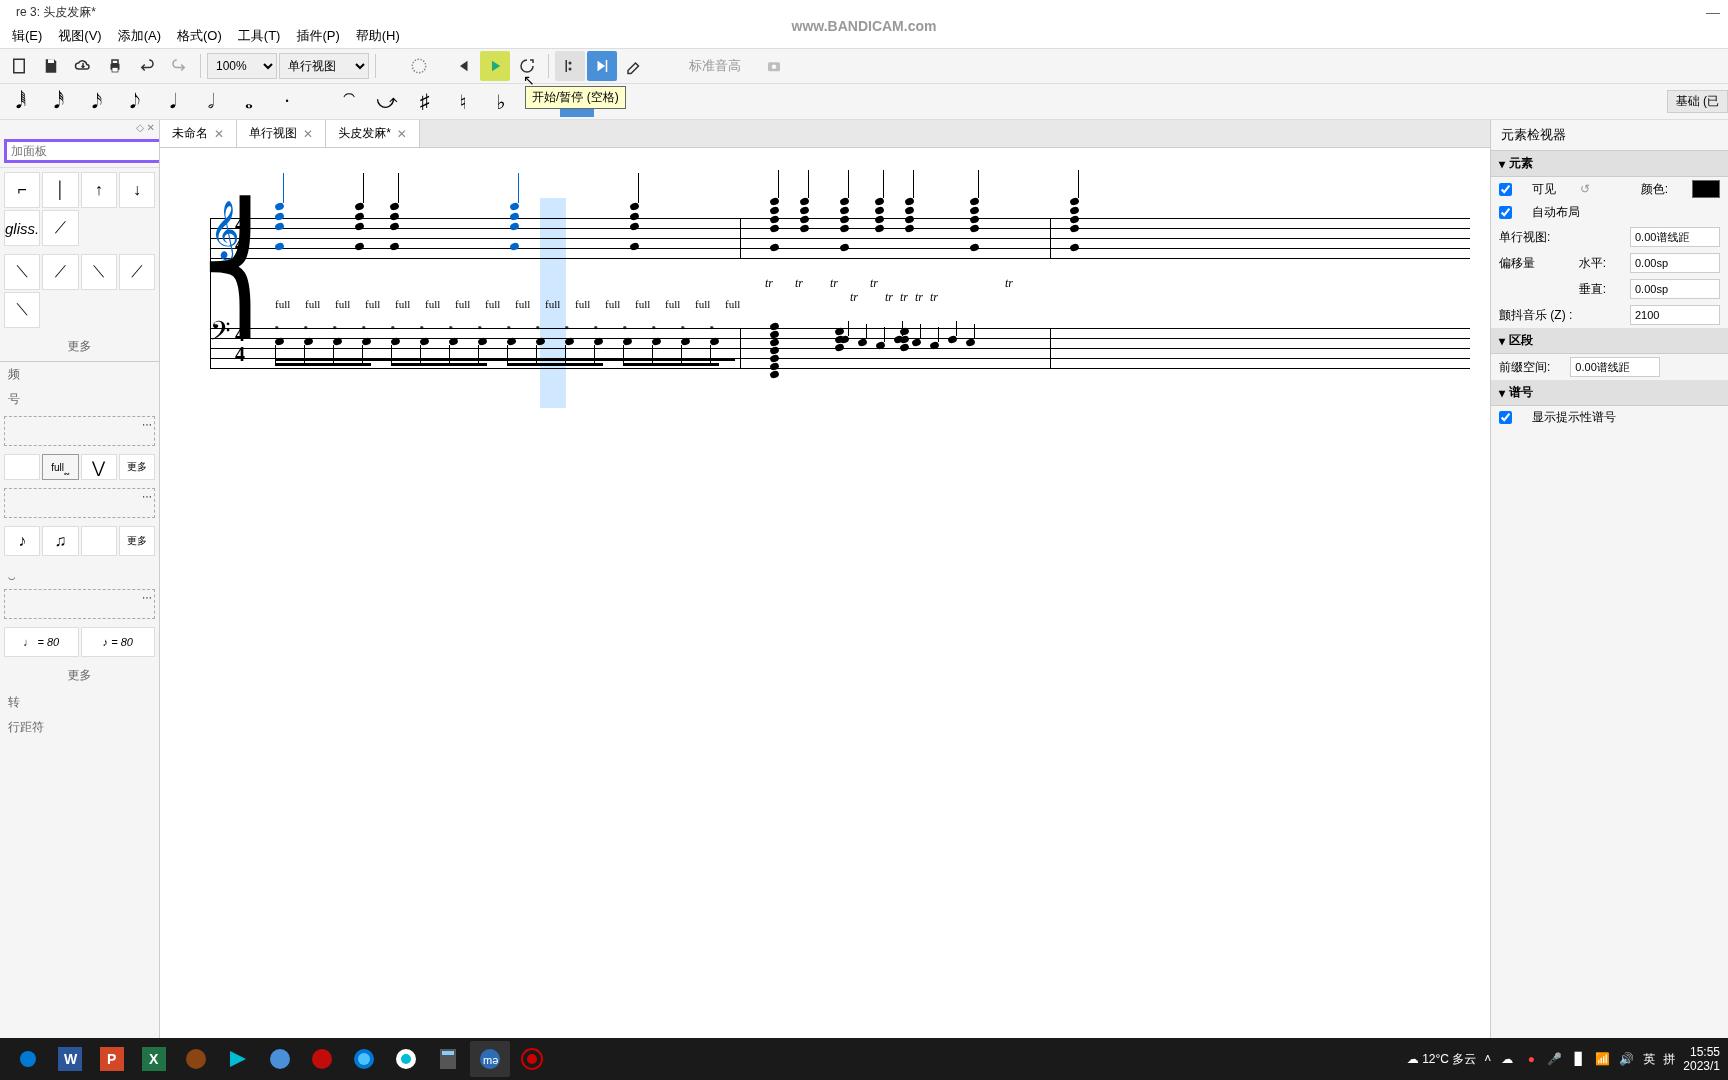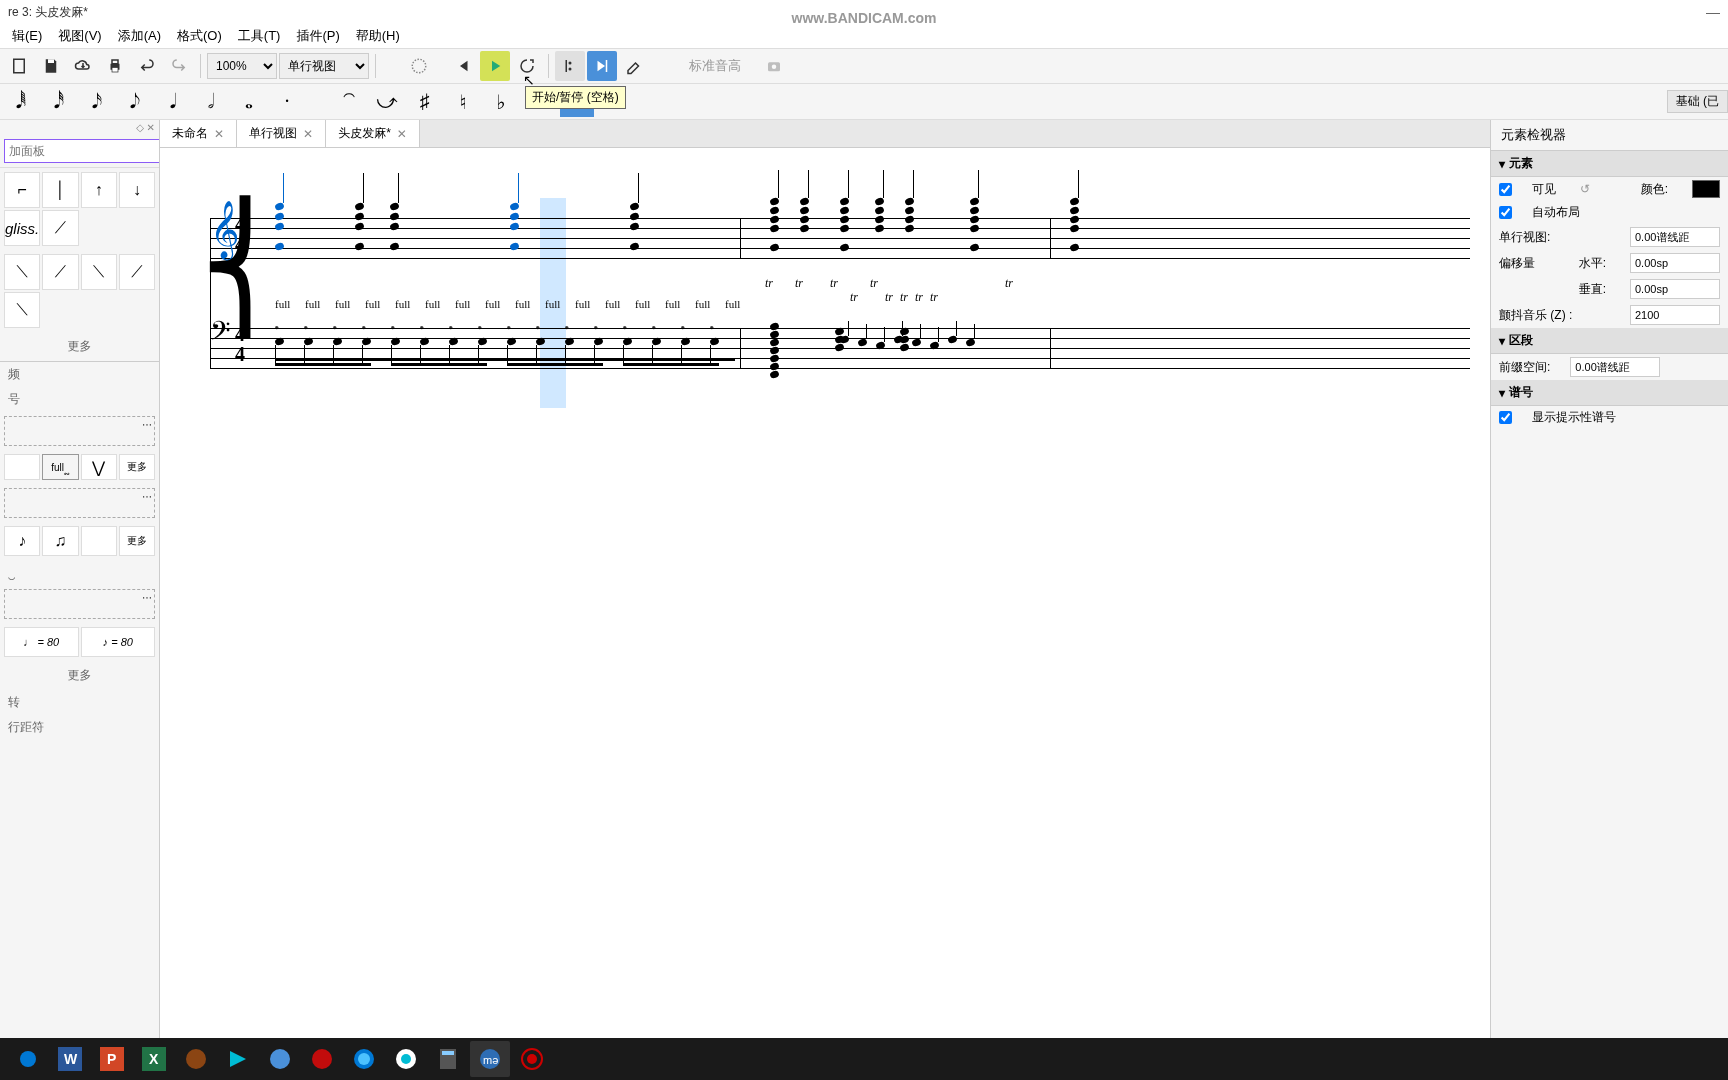--- a/index.html
+++ b/index.html
@@ -1,20 +1,20 @@
 <!DOCTYPE html>
 <html><head>
 <meta charset="utf-8">
 <style>
 * { margin: 0; padding: 0; box-sizing: border-box; font-family: "Microsoft YaHei", Arial, sans-serif; }
 body { background: #f0f0f0; width: 1728px; height: 1080px; overflow: hidden; position: relative; }
 
-.titlebar { height: 24px; background: #fff; display: flex; align-items: center; padding: 0 8px; font-size: 12px; position: relative; }
+.titlebar { height: 24px; background: #fff; display: flex; align-items: center; padding: 0 16px; font-size: 12px; position: relative; }
 .titlebar-text { color: #333; }
-.watermark { position: absolute; left: 50%; transform: translateX(-50%); top: 10px; font-size: 14px; font-weight: bold; color: #999; z-index: 100; }
+.watermark { position: absolute; left: 50%; transform: translateX(-50%); top: 18px; font-size: 14px; font-weight: bold; color: #999; z-index: 100; }
 .window-controls { position: absolute; right: 8px; display: flex; gap: 20px; }
 .window-controls span { font-size: 14px; color: #666; }
 
 .menubar { height: 24px; background: #fff; display: flex; align-items: center; padding: 0 4px; font-size: 13px; }
 .menubar span { padding: 0 8px; cursor: pointer; }
 
 .toolbar { height: 36px; background: #f5f5f5; border-top: 1px solid #ddd; border-bottom: 1px solid #ddd; display: flex; align-items: center; padding: 0 4px; gap: 2px; }
 .tool-btn { width: 30px; height: 30px; display: flex; align-items: center; justify-content: center; cursor: pointer; border-radius: 2px; }
 .tool-btn svg { width: 18px; height: 18px; }
 .tool-sep { width: 1px; height: 24px; background: #ccc; margin: 0 4px; }
@@ -26,21 +26,21 @@
 .tooltip { position: absolute; background: #ffffcc; border: 1px solid #666; padding: 2px 6px; font-size: 12px; z-index: 200; left: 525px; top: 86px; }
 
 .note-toolbar { height: 36px; background: #f5f5f5; border-bottom: 1px solid #ddd; display: flex; align-items: center; padding: 0 4px; gap: 4px; }
 .note-btn { width: 34px; height: 30px; display: flex; align-items: center; justify-content: center; cursor: pointer; font-size: 20px; font-family: serif; }
 .right-tab { position: absolute; right: 0; background: #e8e8e8; border: 1px solid #ccc; padding: 2px 8px; font-size: 12px; }
 
 .main-area { display: flex; height: calc(100% - 144px); }
 
 .left-panel { width: 160px; background: #f5f5f5; border-right: 1px solid #ccc; overflow: hidden; }
 .palette-header { padding: 4px; display: flex; align-items: center; gap: 4px; border-bottom: 1px solid #ddd; }
-.palette-search { flex: 1; height: 24px; border: 1px solid #8b5cf6; font-size: 12px; padding: 0 4px; }
+.palette-search { flex: 1; height: 24px; border: 3px solid #8b5cf6; font-size: 12px; padding: 0 4px; }
 .palette-grid { display: grid; grid-template-columns: repeat(4, 1fr); gap: 2px; padding: 4px; }
 .palette-cell { height: 36px; border: 1px solid #ddd; background: #fff; display: flex; align-items: center; justify-content: center; font-size: 16px; }
 .palette-more { text-align: center; padding: 6px; font-size: 12px; color: #666; }
 .palette-section { border-top: 1px solid #ccc; }
 .palette-label { padding: 4px 8px; font-size: 12px; color: #666; }
 .dotted-frame { border: 1px dashed #aaa; margin: 4px; height: 30px; }
 .tempo-grid { display: grid; grid-template-columns: repeat(2, 1fr); gap: 2px; padding: 4px; }
 .tempo-cell { height: 30px; border: 1px solid #ddd; background: #fff; display: flex; align-items: center; justify-content: center; font-size: 11px; font-style: italic; }
 .full-cell { border: 1px solid #999; height: 26px; display: flex; align-items: center; justify-content: center; font-size: 10px; }
 
@@ -731,13 +731,29 @@
         <circle cx="12" cy="12" r="10" fill="#2e6db4"></circle>
         <text x="5" y="17" fill="#fff" font-size="11">mə</text>
       </svg>
     </div>
   <div class="task-icon">
       <svg width="24" height="24">
         <circle cx="12" cy="12" r="10" fill="none" stroke="#c00" stroke-width="2"></circle>
         <circle cx="12" cy="12" r="5" fill="#c00"></circle>
       </svg>
     </div>
+  <div class="taskbar-right">
+    <span>☁ <span>12°C 多云</span></span>
+    <span>˄</span>
+    <span class="tray-icon">☁</span>
+    <span class="tray-icon" style="color:#f44">●</span>
+    <span class="tray-icon">🎤</span>
+    <span class="tray-icon">▊</span>
+    <span class="tray-icon">📶</span>
+    <span class="tray-icon">🔊</span>
+    <span>英</span>
+    <span>拼</span>
+    <div style="text-align:right;line-height:14px">
+      <div>15:55</div>
+      <div>2023/1</div>
+    </div>
+  </div>
 </div>
 
 </body></html>

